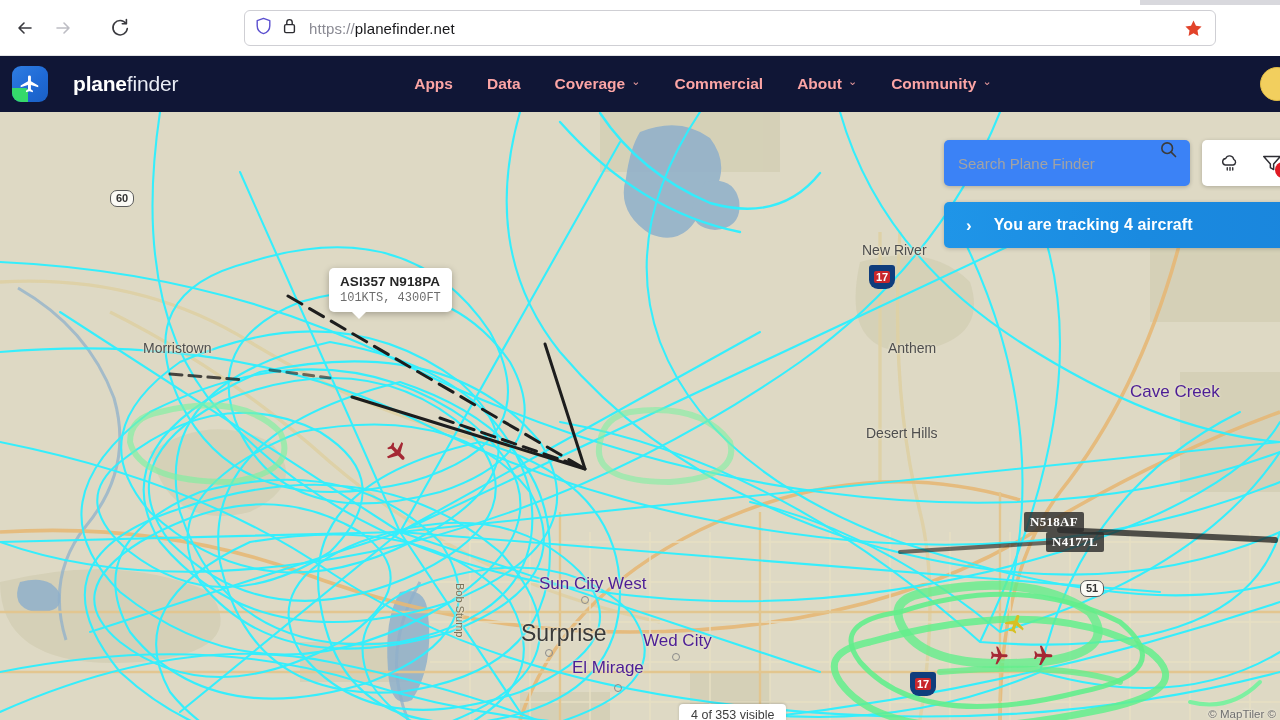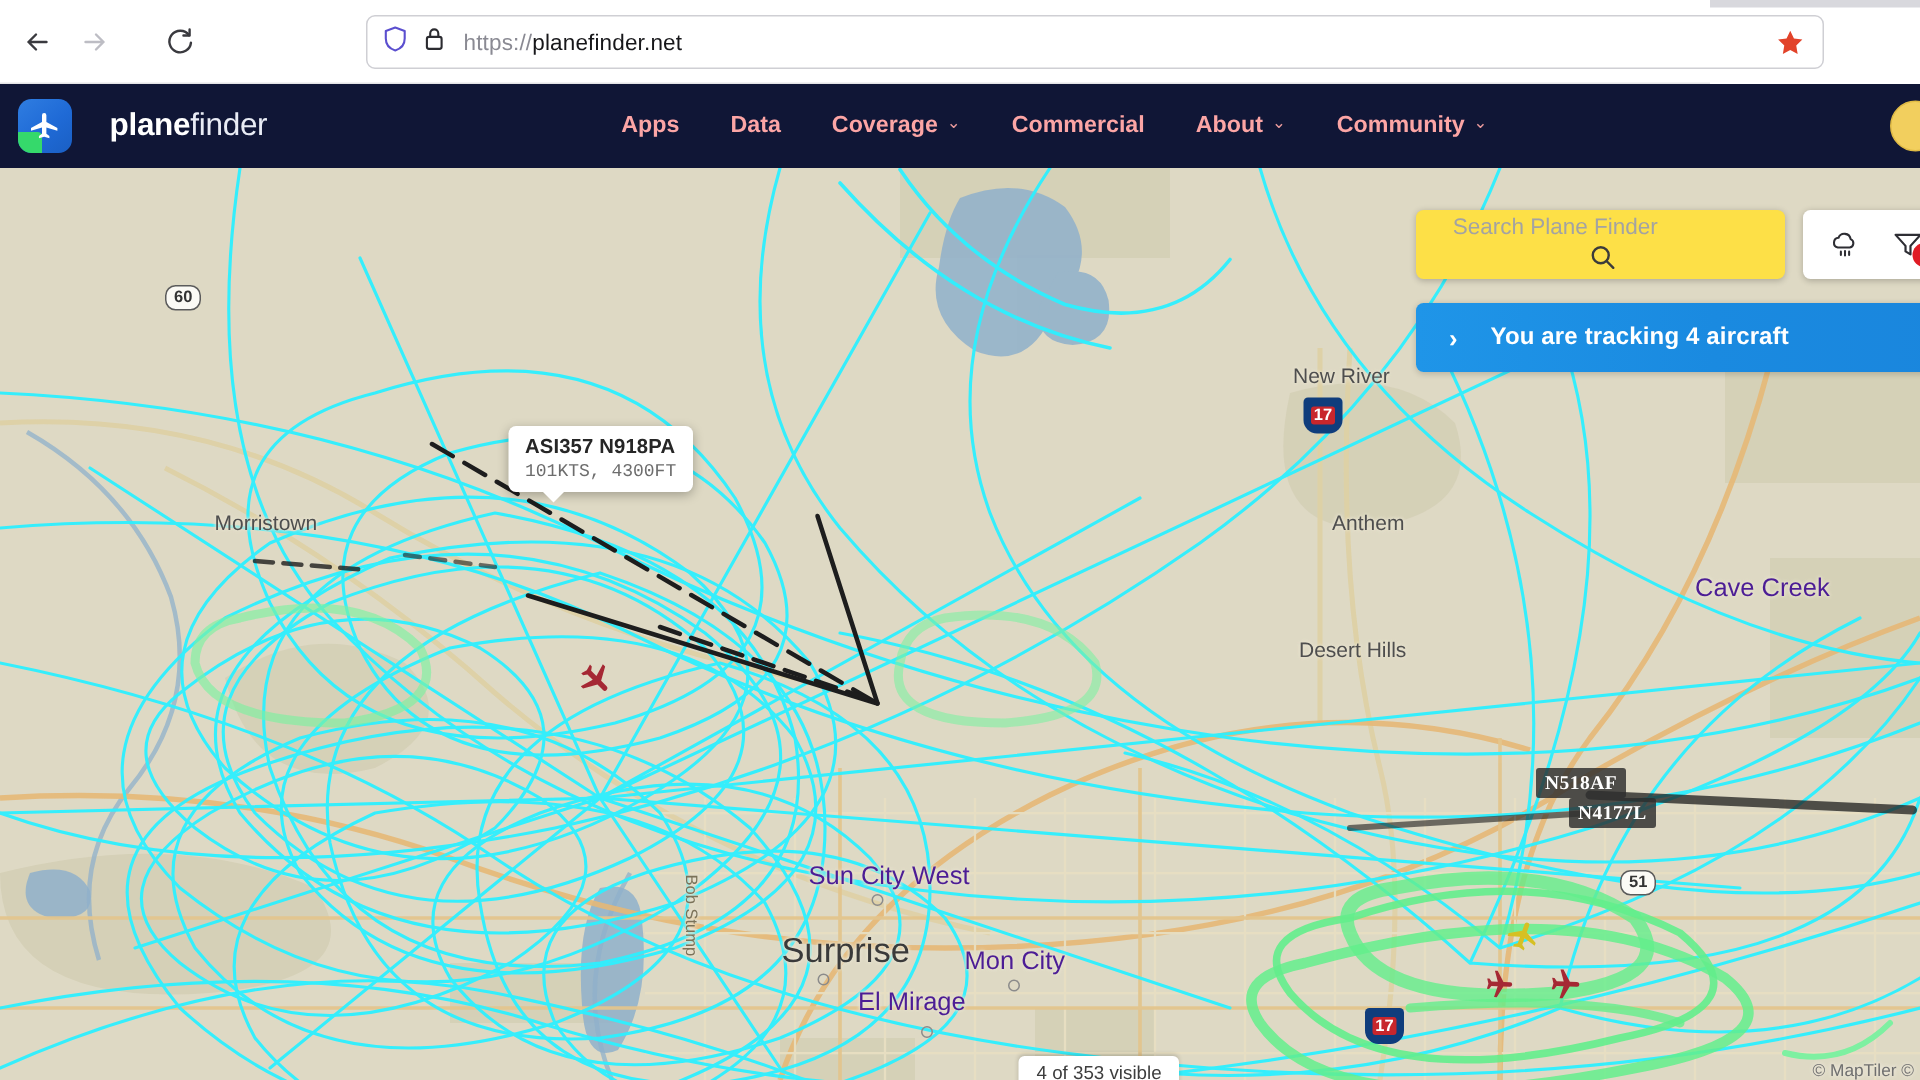--- a/index.html
+++ b/index.html
@@ -173,25 +173,24 @@
   .callout::after {
     content: ""; position: absolute; left: 22px; bottom: -7px;
     border-left: 8px solid transparent; border-right: 8px solid transparent;
     border-top: 8px solid #ffffff;
   }
 
   
   .searchbox {
     position: absolute; left: 944px; top: 140px;
     width: 246px; height: 46px;
-    background: #fde047; border-radius: 5px;
+    background: #3b82f6; border-radius: 5px;
     box-shadow: 0 1px 4px rgba(0,0,0,.22);
-    display: flex; align-items: center;
+    display: flex; 
     padding: 0 12px 0 14px;
-    flex-direction: column;
   }
   .searchbox input {
     flex: 1; border: none; outline: none;
     font-size: 15px; color: #333;
     font-family: "Liberation Sans", sans-serif;
     background: transparent;
   }
   .searchbox input::placeholder { color: #a3a3a3; }
 
   .toolbox {
@@ -451,21 +450,21 @@
     <div class="map-label lbl-med" style="left:1130px; top:270px;">Cave Creek</div>
     <div class="map-label lbl-city" style="left:866px; top:313px;">Desert Hills</div>
     <div class="map-label lbl-city" style="left:143px; top:228px;">Morristown</div>
 
     <div class="map-label lbl-med" style="left:539px; top:462px;">Sun City West</div>
     <div class="poi-dot" style="left:581px; top:484px;"></div>
 
     <div class="map-label lbl-big" style="left:521px; top:508px;">Surprise</div>
     <div class="poi-dot" style="left:545px; top:537px;"></div>
 
-    <div class="map-label lbl-med" style="left:643px; top:519px;">Mon City</div>
+    <div class="map-label lbl-med" style="left:643px; top:519px;">Wed City</div>
     <div class="poi-dot" style="left:672px; top:541px;"></div>
 
     <div class="map-label lbl-med" style="left:572px; top:546px;">El Mirage</div>
     <div class="poi-dot" style="left:614px; top:572px;"></div>
 
     <div class="map-label lbl-road" style="left:466px; top:471px; transform:rotate(90deg); transform-origin:0 0;">Bob Stump</div>
   </div>
 
   <div class="shield" style="left:110px; top:78px;">60</div>
   <div class="shield" style="left:1080px; top:468px;">51</div>
@@ -493,21 +492,21 @@
   </div>
   <div class="plane" style="left:986px; top:531px; transform:rotate(92deg);">
     <svg width="22" height="22" viewBox="0 0 24 24" fill="#a52834">
       <path d="M21 15.5v-2l-8-4.5V4.2A1.6 1.6 0 0 0 11.4 2.6 1.6 1.6 0 0 0 9.8 4.2V9l-8 4.5v2l8-2.4v4.6l-2.2 1.6v1.6l3.8-1 3.8 1v-1.6L13 17.7v-4.6z"></path>
     </svg>
   </div>
 
   <div class="ac-label" style="left:1024px; top:400px;">N518AF</div>
   <div class="ac-label" style="left:1046px; top:420px;">N4177L</div>
 
-  <div class="callout" style="left:339px; top:156px;margin-top:16px;">
+  <div class="callout" style="left:329px; top:156px;">
     <div class="callout-title">ASI357 N918PA</div>
     <div class="callout-sub">101KTS, 4300FT</div>
   </div>
 
   <div class="searchbox" style="top:28px;">
     <input type="text" placeholder="Search Plane Finder" style="">
     <span>
       <svg width="19" height="19" viewBox="0 0 20 20" fill="none" stroke="#3b3b3b" stroke-width="1.7" stroke-linecap="round">
         <circle cx="8.6" cy="8.6" r="5.6"></circle>
         <path d="M12.8 12.8 17.4 17.4"></path>

